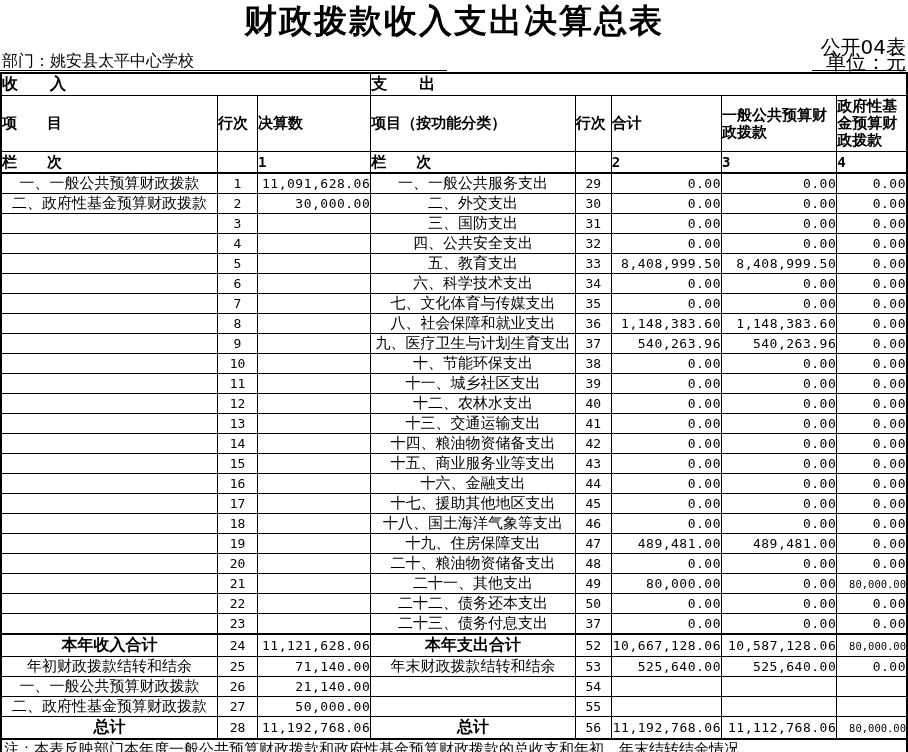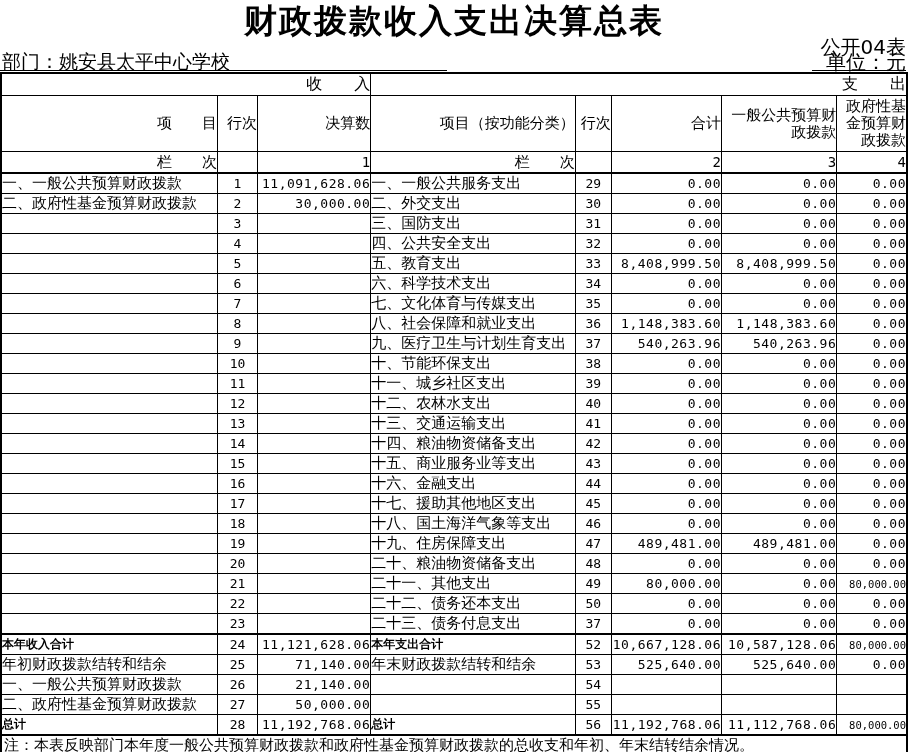--- a/index.html
+++ b/index.html
@@ -28,21 +28,21 @@
   }
   .meta {
     display: flex;
     justify-content: space-between;
     align-items: flex-end;
     height: 31px;
   }
   .meta-left {
     width: 445px;
     border-bottom: 1px solid #000;
-    font-size: 19px;
+    font-size: 16px;
     line-height: 18px;
     padding-left: 2px;
   }
   .meta-right {
     text-align: right;
     font-size: 20px;
     line-height: 15px;
     padding-right: 2px;
   }
   .meta-right .unit {
@@ -55,30 +55,30 @@
     table-layout: fixed;
     width: 908px;
     border: 2px solid #000;
     margin-top: 1px;
   }
   table.main th, table.main td {
     border: 1px solid #000;
     overflow: hidden;
     padding: 0;
   }
-  thead th { font-weight: normal; text-align: right; }
+  thead th { font-weight: bold; text-align: left; }
   tr.sec th { height: 18px; font-size: 16px; }
   tr.cols th { height: 55px; font-size: 15px; white-space: normal; line-height: 17px; }
   tr.idx th { height: 20px; font-size: 15px; border-bottom: 2px solid #000; }
   tr.idx th.num-idx { font-family: "DejaVu Sans Mono", monospace; font-size: 14px; }
   tbody td { height: 19px; white-space: nowrap; font-size: 15px; }
-  td.item { text-align: left; padding-left: 2px; }
+  td.item { text-align: center; padding-left: 2px; }
   td.line { text-align: center; font-family: "DejaVu Sans Mono", monospace; font-size: 13px; }
   td.num  { text-align: right; padding-right: 3px; font-family: "DejaVu Sans Mono", monospace; font-size: 13px; letter-spacing: 0.5px; }
-  td.bold-center { text-align: left; font-weight: bold; font-size: 12px; padding-left: 0; }
+  td.bold-center { text-align: center; font-weight: bold; font-size: 16px; padding-left: 0; }
   td.shrink { font-size: 10.5px; letter-spacing: 0; }
   tr.thick-top td { border-top: 2px solid #000; }
   tr.note-row td {
     height: 19px;
     font-size: 15px;
     text-align: left;
     padding-left: 2px;
     border-top: 2px solid #000;
     white-space: nowrap;
   }

